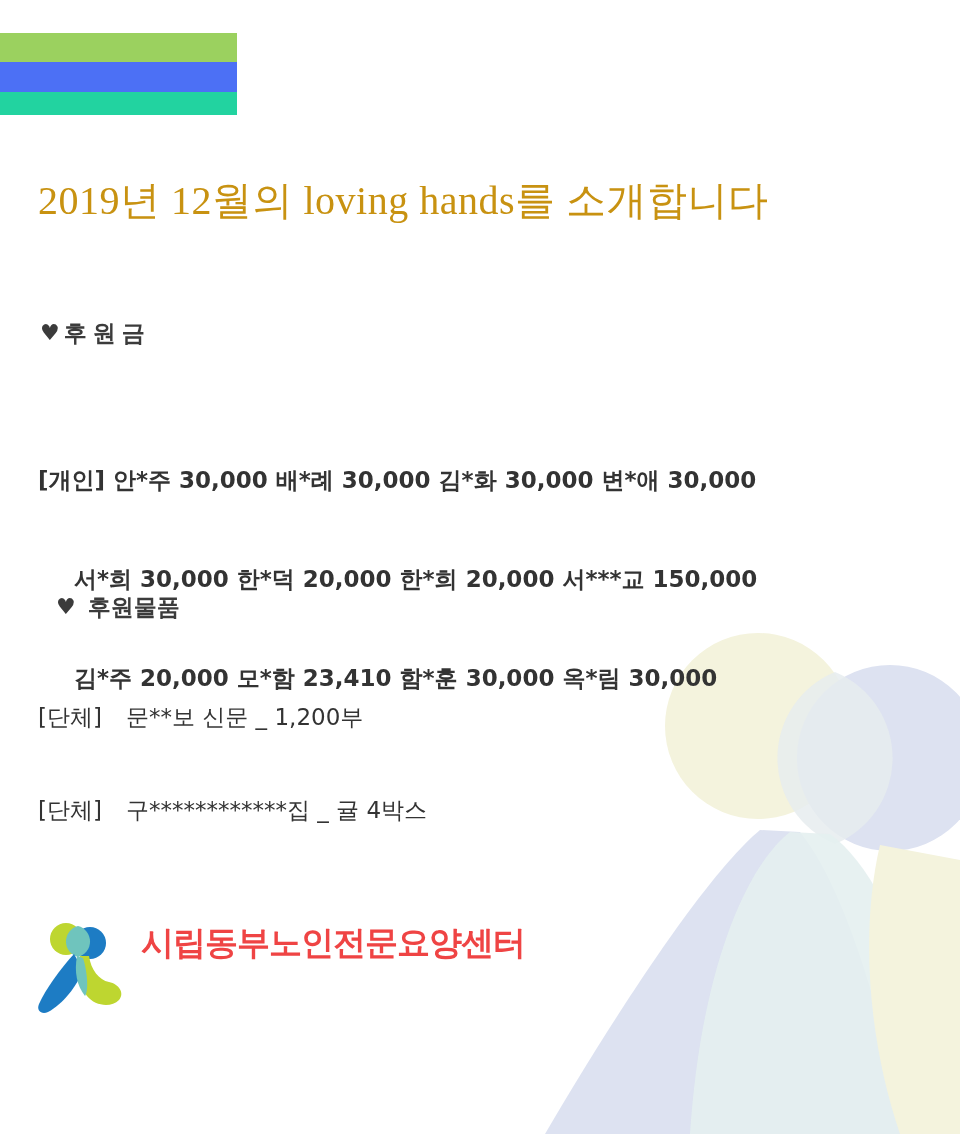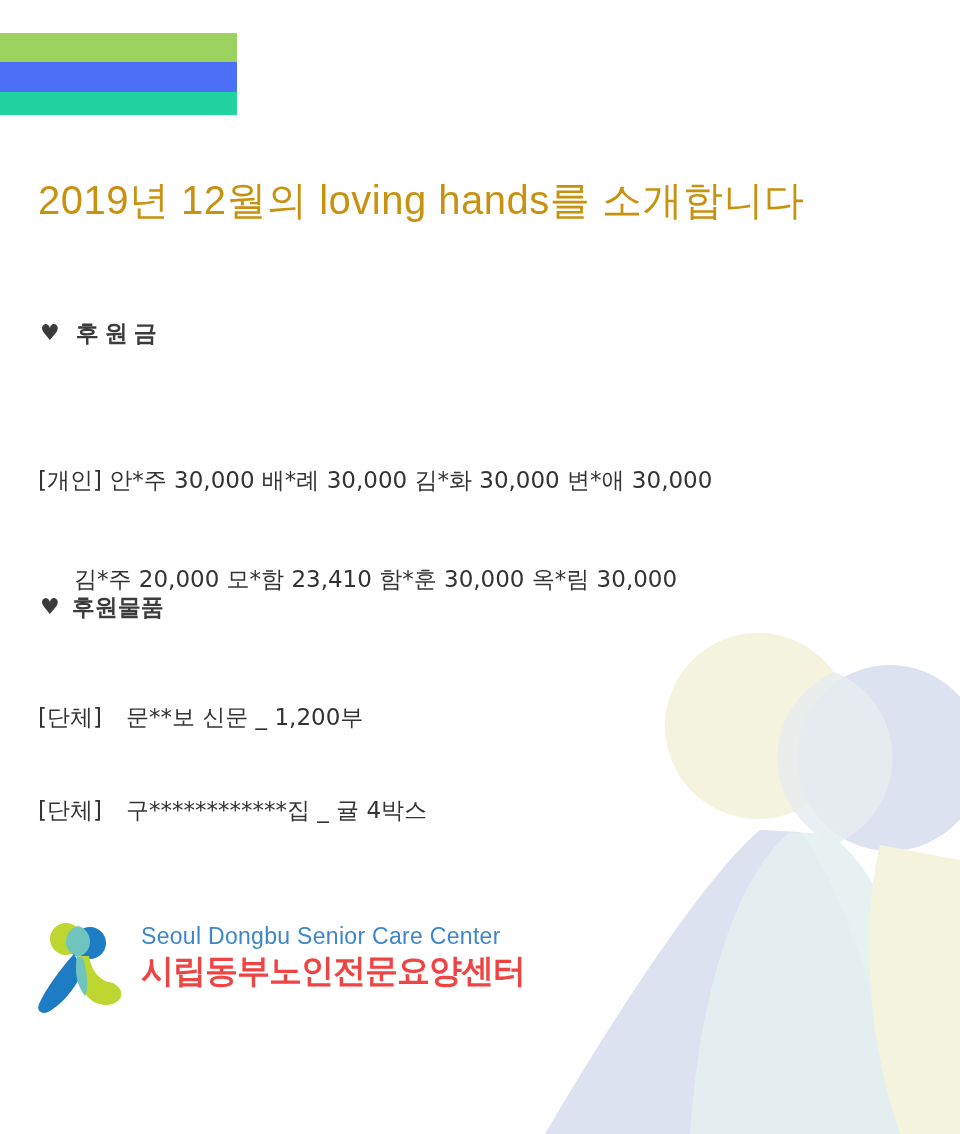--- a/index.html
+++ b/index.html
@@ -45,21 +45,21 @@
     position: absolute;
     left: 0; top: 0;
     width: 960px;
     z-index: 2;
   }
 
   .page-title {
     position: absolute;
     left: 38px;
     top: 173px;
-    font-family: Liberation Sans, sans-serif;
+    font-family: Liberation Serif, serif;
     font-size: 40px;
     font-weight: 400;
     letter-spacing: 0.5px;
     white-space: nowrap;
     text-align: center;
   }
 
   .section-head {
     position: absolute;
     left: 40px;
@@ -74,41 +74,42 @@
     vertical-align: 1px;
   }
   .section-head .head-text {
     font-size: 23px;
   }
   .head-donation {
     top: 318px;
   }
   .head-donation .head-text {
     letter-spacing: 6px;
-    margin-left: 16px;
+    margin-left: 4px;
   }
   .head-goods {
     top: 592px;
+    margin-left: 16px;
   }
   .head-goods .head-text {
     letter-spacing: 0px;
     margin-left: 12px;
   }
 
   .donation-block {
     position: absolute;
     left: 38px;
     top: 398px;
     color: #333333;
     font-family: "DejaVu Sans", sans-serif;
     font-size: 23px;
     line-height: 33px;
     white-space: pre;
   }
-  .donation-block .dline { display: block; }
+  .donation-block .dline { display: block; font-weight: bold; }
   .donation-block .dline.indent { padding-left: 36px; }
 
   .goods-block {
     position: absolute;
     left: 38px;
     top: 640px;
     color: #333333;
     font-family: "DejaVu Sans", sans-serif;
     font-size: 23px;
     line-height: 31px;
@@ -186,20 +187,21 @@
 <div class="content">
 
   <h1 class="page-title" style="color:#c89211; margin:0;">2019년 12월의 loving hands를 소개합니다</h1>
 
   <div class="section-head head-donation">
     <span class="heart">♥</span><span class="head-text">후원금</span>
   </div>
 
   <div class="donation-block">
     <span class="dline">[개인] 안*주 30,000 배*례 30,000 김*화 30,000 변*애 30,000</span>
+    <span class="dline indent">서*희 30,000 한*덕 20,000 한*희 20,000 서***교 150,000</span>
     <span class="dline indent">김*주 20,000 모*함 23,410 함*훈 30,000 옥*림 30,000</span>
   </div>
 
   <div class="section-head head-goods">
     <span class="heart">♥</span><span class="head-text">후원물품</span>
   </div>
 
   <div class="goods-block">
     <span class="grow"><span class="gtag">[단체]</span><span>문**보 신문 _ 1,200부</span></span>
     <span class="grow"><span class="gtag">[단체]</span><span>구************집 _ 귤 4박스</span></span>
@@ -209,18 +211,17 @@
   <div class="logo">
     <svg class="logo-mark" viewBox="0 0 96 96" xmlns="http://www.w3.org/2000/svg" aria-hidden="true">
       <circle cx="33" cy="19" r="16" fill="#bed630"></circle>
       <circle cx="57" cy="23" r="16" fill="#1d7cc4"></circle>
       <path d="M45 6 a16 16 0 0 1 0 31 a16 16 0 0 1 0 -31z" fill="#6fc4bd"></path>
       <path d="M41 34 C 28 48 12 70 6 84 C 3 91 9 95 15 92 C 30 84 44 66 50 50 Z" fill="#1d7cc4"></path>
       <path d="M47 36 C 44 52 46 66 54 76 C 62 86 78 88 86 80 C 92 73 86 64 76 62 C 66 60 58 50 56 36 Z" fill="#bed630"></path>
       <path d="M44 36 C 41 52 44 66 52 76 C 56 70 54 50 50 38 Z" fill="#6fc4bd"></path>
     </svg>
     <div class="logo-text">
-      <div class="logo-en">Seoul Dongbu Senior Care Center</div>
       <div class="logo-ko">시립동부노인전문요양센터</div>
     </div>
   </div>
 
 </div>
 
 </body></html>

